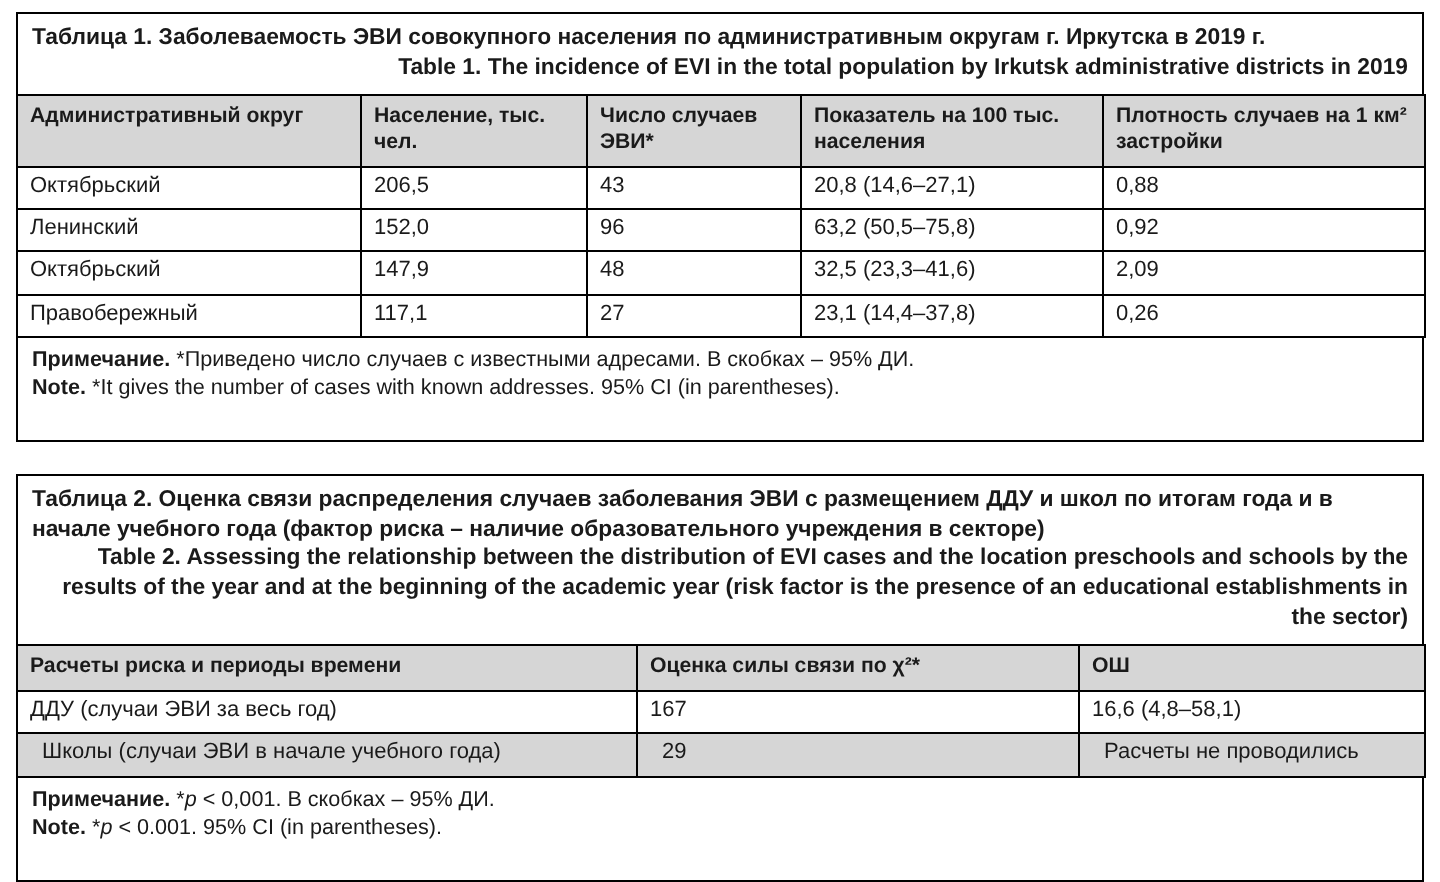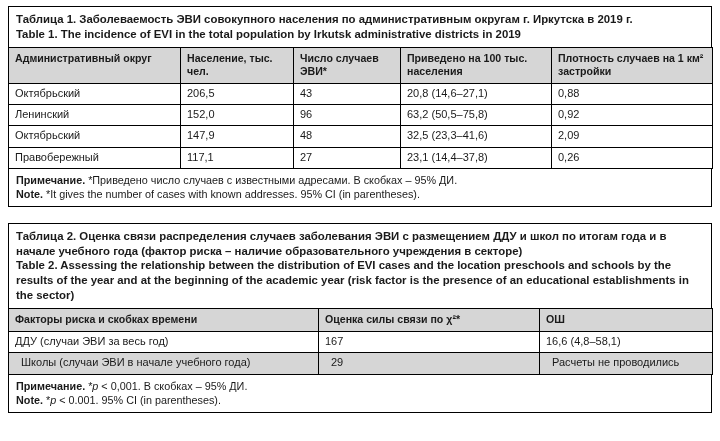--- a/index.html
+++ b/index.html
@@ -21,21 +21,21 @@
   .tbl-title{
     border:1px solid #000;
     border-bottom:none;
     background:#ffffff;
     padding:5px 7px 6px 7px;
     font-size:11.4px;
     font-weight:bold;
     line-height:1.28;
   }
   .tbl-title .ru{ display:block; }
-  .tbl-title .en{ display:block; }
+  .tbl-title .en{ display:block;text-align:right; }
 
   table{
     border-collapse:collapse;
     width:100%;
     table-layout:fixed;
   }
   table td, table th{
     border:1px solid #000;
     padding:3px 6px 4px 6px;
     font-size:11px;
@@ -50,21 +50,21 @@
     line-height:1.2;
     padding:4px 6px 5px 6px;
     margin-left:40px;
   }
   tbody tr.shaded td{ background:#d6d6d6;padding-left:12px; }
   tbody td{ background:#ffffff; }
 
   .note{
     border:1px solid #000;
     border-top:none;
-    padding:4px 7px 5px 7px;
+    padding:4px 7px 19px 7px;
     font-size:10.8px;
     line-height:1.3;
   }
   .note .line{ display:block; }
   .note b{ font-weight:bold; }
   .note i{ font-style:italic; }
 
   .gap{ height:16px; }
 
   
@@ -97,21 +97,21 @@
           <col class="c2">
           <col class="c3">
           <col class="c4">
           <col class="c5">
       </colgroup>
       <thead>
         <tr>
           <th>Административный округ</th>
           <th>Население, тыс. чел.</th>
           <th>Число случаев ЭВИ*</th>
-          <th>Приведено на 100 тыс. населения</th>
+          <th>Показатель на 100 тыс. населения</th>
           <th>Плотность случаев на 1 км² застройки</th>
         </tr>
       </thead>
       <tbody>
         <tr>
           <td>Октябрьский</td>
           <td>206,5</td>
           <td>43</td>
           <td>20,8 (14,6–27,1)</td>
           <td>0,88</td>
@@ -156,21 +156,21 @@
     </div>
 
     <table class="t2">
       <colgroup>
         <col class="d1">
           <col class="d2">
           <col class="d3">
       </colgroup>
       <thead>
         <tr>
-          <th>Факторы риска и скобках времени</th>
+          <th>Расчеты риска и периоды времени</th>
           <th>Оценка силы связи по χ²*</th>
           <th>ОШ</th>
         </tr>
       </thead>
       <tbody>
         <tr>
           <td>ДДУ (случаи ЭВИ за весь год)</td>
           <td>167</td>
           <td>16,6 (4,8–58,1)</td>
         </tr>

